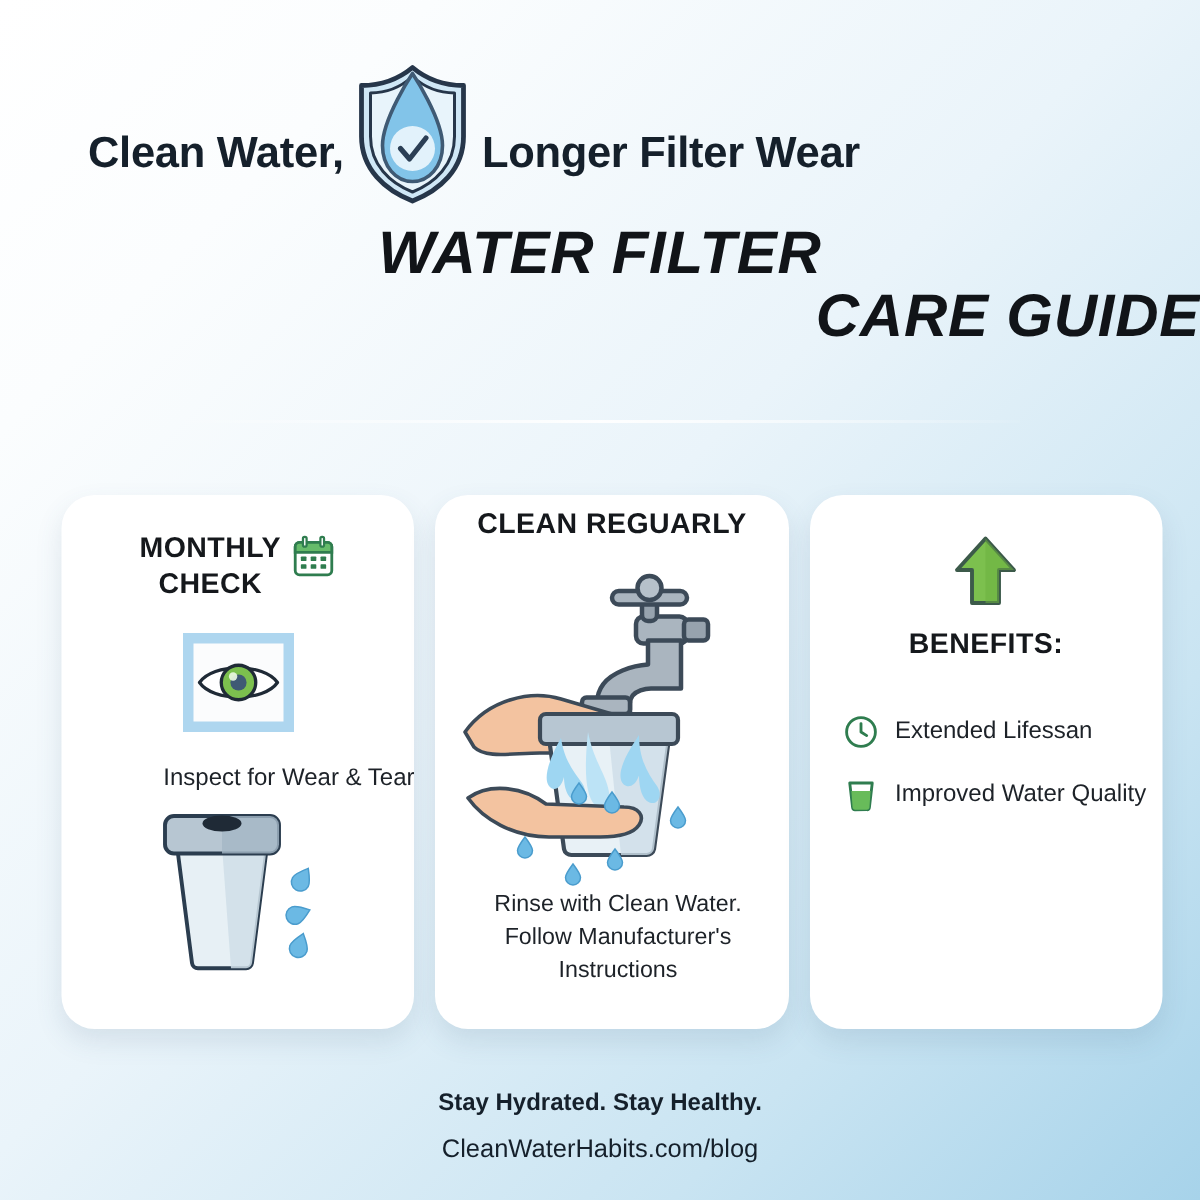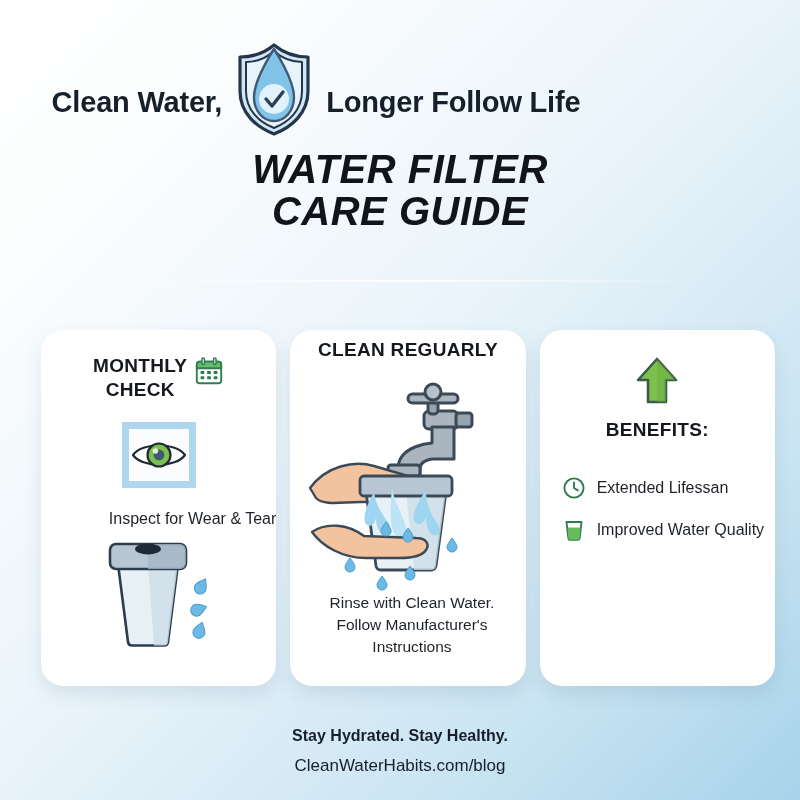--- a/index.html
+++ b/index.html
@@ -24,21 +24,21 @@
   
   .tagline-row {
     position: absolute;
     top: 62px;
     left: 0;
     width: 632px;
     height: 80px;
     display: flex;
     align-items: center;
     justify-content: center;
-    gap: 10px;
+    gap: 4px;
   }
   .tagline-text {
     font-size: 29px;
     font-weight: bold;
     color: #15202b;
     letter-spacing: -0.2px;
     white-space: nowrap;
   }
   .logo-shield {
     width: 84px;
@@ -54,21 +54,21 @@
     left: 0;
     width: 800px;
     text-align: center;
     font-size: 40px;
     line-height: 1.06;
     font-weight: bold;
     color: #111418;
     letter-spacing: 0.5px;
     font-style: italic;
   }
-  .main-title .l2 { display: block; }
+  .main-title .l2 { display: block; text-align: right; }
 
   .divider {
     position: absolute;
     top: 280px;
     left: 120px;
     width: 560px;
     height: 2px;
     background: linear-gradient(90deg, rgba(255,255,255,0.05), rgba(255,255,255,0.95), rgba(255,255,255,0.05));
   }
 
@@ -210,21 +210,21 @@
     <span class="tagline-text">Clean Water,</span>
 
     <svg class="logo-shield" viewBox="0 0 84 96">
       <path d="M42 4 C30 14 18 16 8 16 L8 50 C8 72 24 86 42 93 C60 86 76 72 76 50 L76 16 C66 16 54 14 42 4 Z" fill="#cfe7f6" stroke="#26364a" stroke-width="3.2" stroke-linejoin="round"></path>
       <path d="M42 10 C32 19 22 21 14 21 L14 50 C14 69 27 81 42 87 C57 81 70 69 70 50 L70 21 C62 21 52 19 42 10 Z" fill="#e8f4fb" stroke="#26364a" stroke-width="2" stroke-linejoin="round"></path>
       <path d="M42 8 C42 8 22 38 22 56 C22 70 31 80 42 80 C53 80 62 70 62 56 C62 38 42 8 42 8 Z" fill="#82c4e9" stroke="#3f5a74" stroke-width="2.4" stroke-linejoin="round"></path>
       <circle cx="42" cy="58" r="15" fill="#e9f5fc" opacity="0.93"></circle>
       <path d="M34 58 L40 65 L51 51" fill="none" stroke="#2b3f55" stroke-width="3.4" stroke-linecap="round" stroke-linejoin="round"></path>
     </svg>
 
-    <span class="tagline-text">Longer Follow Life</span>
+    <span class="tagline-text">Longer Filter Wear</span>
   </div>
 
   <div class="main-title">
     <span>WATER FILTER</span>
     <span class="l2">CARE GUIDE</span>
   </div>
 
   <div class="divider"></div>
 
   <div class="cards">

